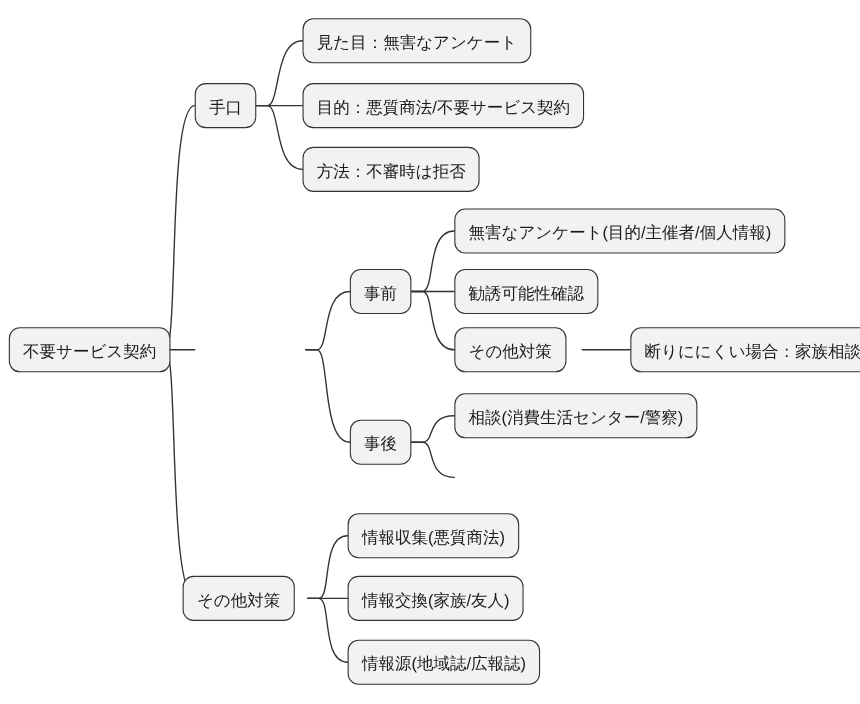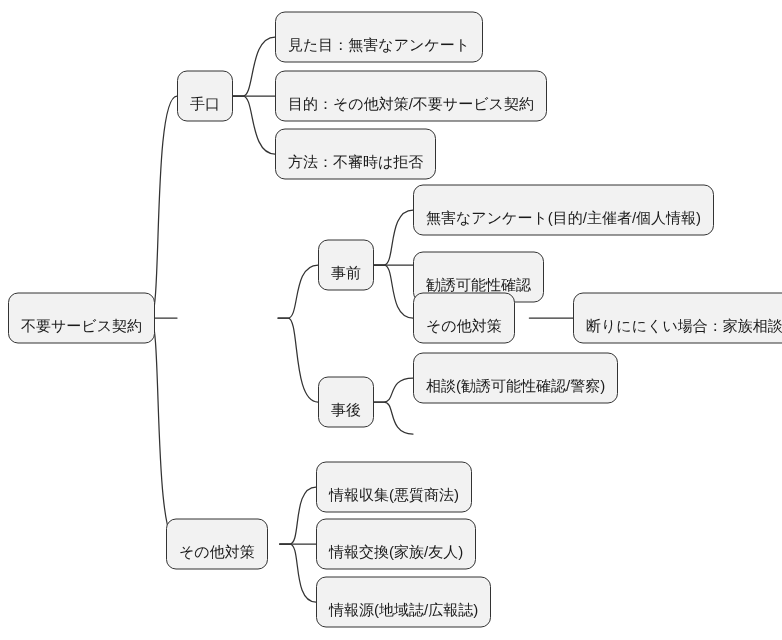--- a/index.html
+++ b/index.html
@@ -11,21 +11,21 @@
     position:relative; width:782px; height:640px; overflow:hidden;
     background:var(--bg);
     font-family:"Liberation Sans","DejaVu Sans",sans-serif;
   }
   #edge-layer{position:absolute;left:0;top:0;width:782px;height:640px;}
   .node{
     position:absolute; transform:translateY(-50%);
     background:var(--node-fill);
     border:1.3px solid var(--node-border);
     border-radius:10px;
-    padding:22px 12px 7px 12px;
+    padding:12px 12px 7px 12px;
     font-size:15px; line-height:20px; color:var(--text);
     white-space:nowrap;
   }
 </style>
 </head>
 <body>
 
 <div id="canvas">
   <svg id="edge-layer" viewBox="0 0 782 640" xmlns="http://www.w3.org/2000/svg">
       <path d="M 140.40625 318 L 150.40625 318 C 162.40625 318, 152.40625 96, 177 96" fill="none" stroke="#333333" stroke-width="1.25" stroke-linecap="round"></path>
@@ -44,30 +44,30 @@
       <path d="M 374 402 L 384 402 C 396 402, 387 434, 413 434" fill="none" stroke="#333333" stroke-width="1.25" stroke-linecap="round"></path>
       <path d="M 279.703125 544 L 289.703125 544 C 301.703125 544, 291.703125 487, 316 487" fill="none" stroke="#333333" stroke-width="1.25" stroke-linecap="round"></path>
       <path d="M 279.703125 544 L 316 544" fill="none" stroke="#333333" stroke-width="1.25" stroke-linecap="round"></path>
       <path d="M 279.703125 544 L 289.703125 544 C 301.703125 544, 291.703125 602, 316 602" fill="none" stroke="#333333" stroke-width="1.25" stroke-linecap="round"></path>
     </svg>
 
   <div class="node" style="left:8px;top:318px">不要サービス契約</div>
 
   <div class="node" style="left:177px;top:96px">手口</div>
   <div class="node" style="left:275px;top:37px">見た目：無害なアンケート</div>
-  <div class="node" style="left:275px;top:96px">目的：その他対策/不要サービス契約</div>
+  <div class="node" style="left:275px;top:96px">目的：悪質商法/不要サービス契約</div>
   <div class="node" style="left:275px;top:154px">方法：不審時は拒否</div>
 
 
   <div class="node" style="left:318px;top:265px">事前</div>
   <div class="node" style="left:413px;top:210px">無害なアンケート(目的/主催者/個人情報)</div>
-  <div class="node" style="left:413px;top:277px">勧誘可能性確認</div>
+  <div class="node" style="left:413px;top:265px">勧誘可能性確認</div>
   <div class="node" style="left:413px;top:318px">その他対策</div>
   <div class="node" style="left:573px;top:318px">断りににくい場合：家族相談</div>
 
   <div class="node" style="left:318px;top:402px">事後</div>
-  <div class="node" style="left:413px;top:378px">相談(勧誘可能性確認/警察)</div>
+  <div class="node" style="left:413px;top:378px">相談(消費生活センター/警察)</div>
 
   <div class="node" style="left:166px;top:544px">その他対策</div>
   <div class="node" style="left:316px;top:487px">情報収集(悪質商法)</div>
   <div class="node" style="left:316px;top:544px">情報交換(家族/友人)</div>
   <div class="node" style="left:316px;top:602px">情報源(地域誌/広報誌)</div>
 </div>
 
 </body></html>

